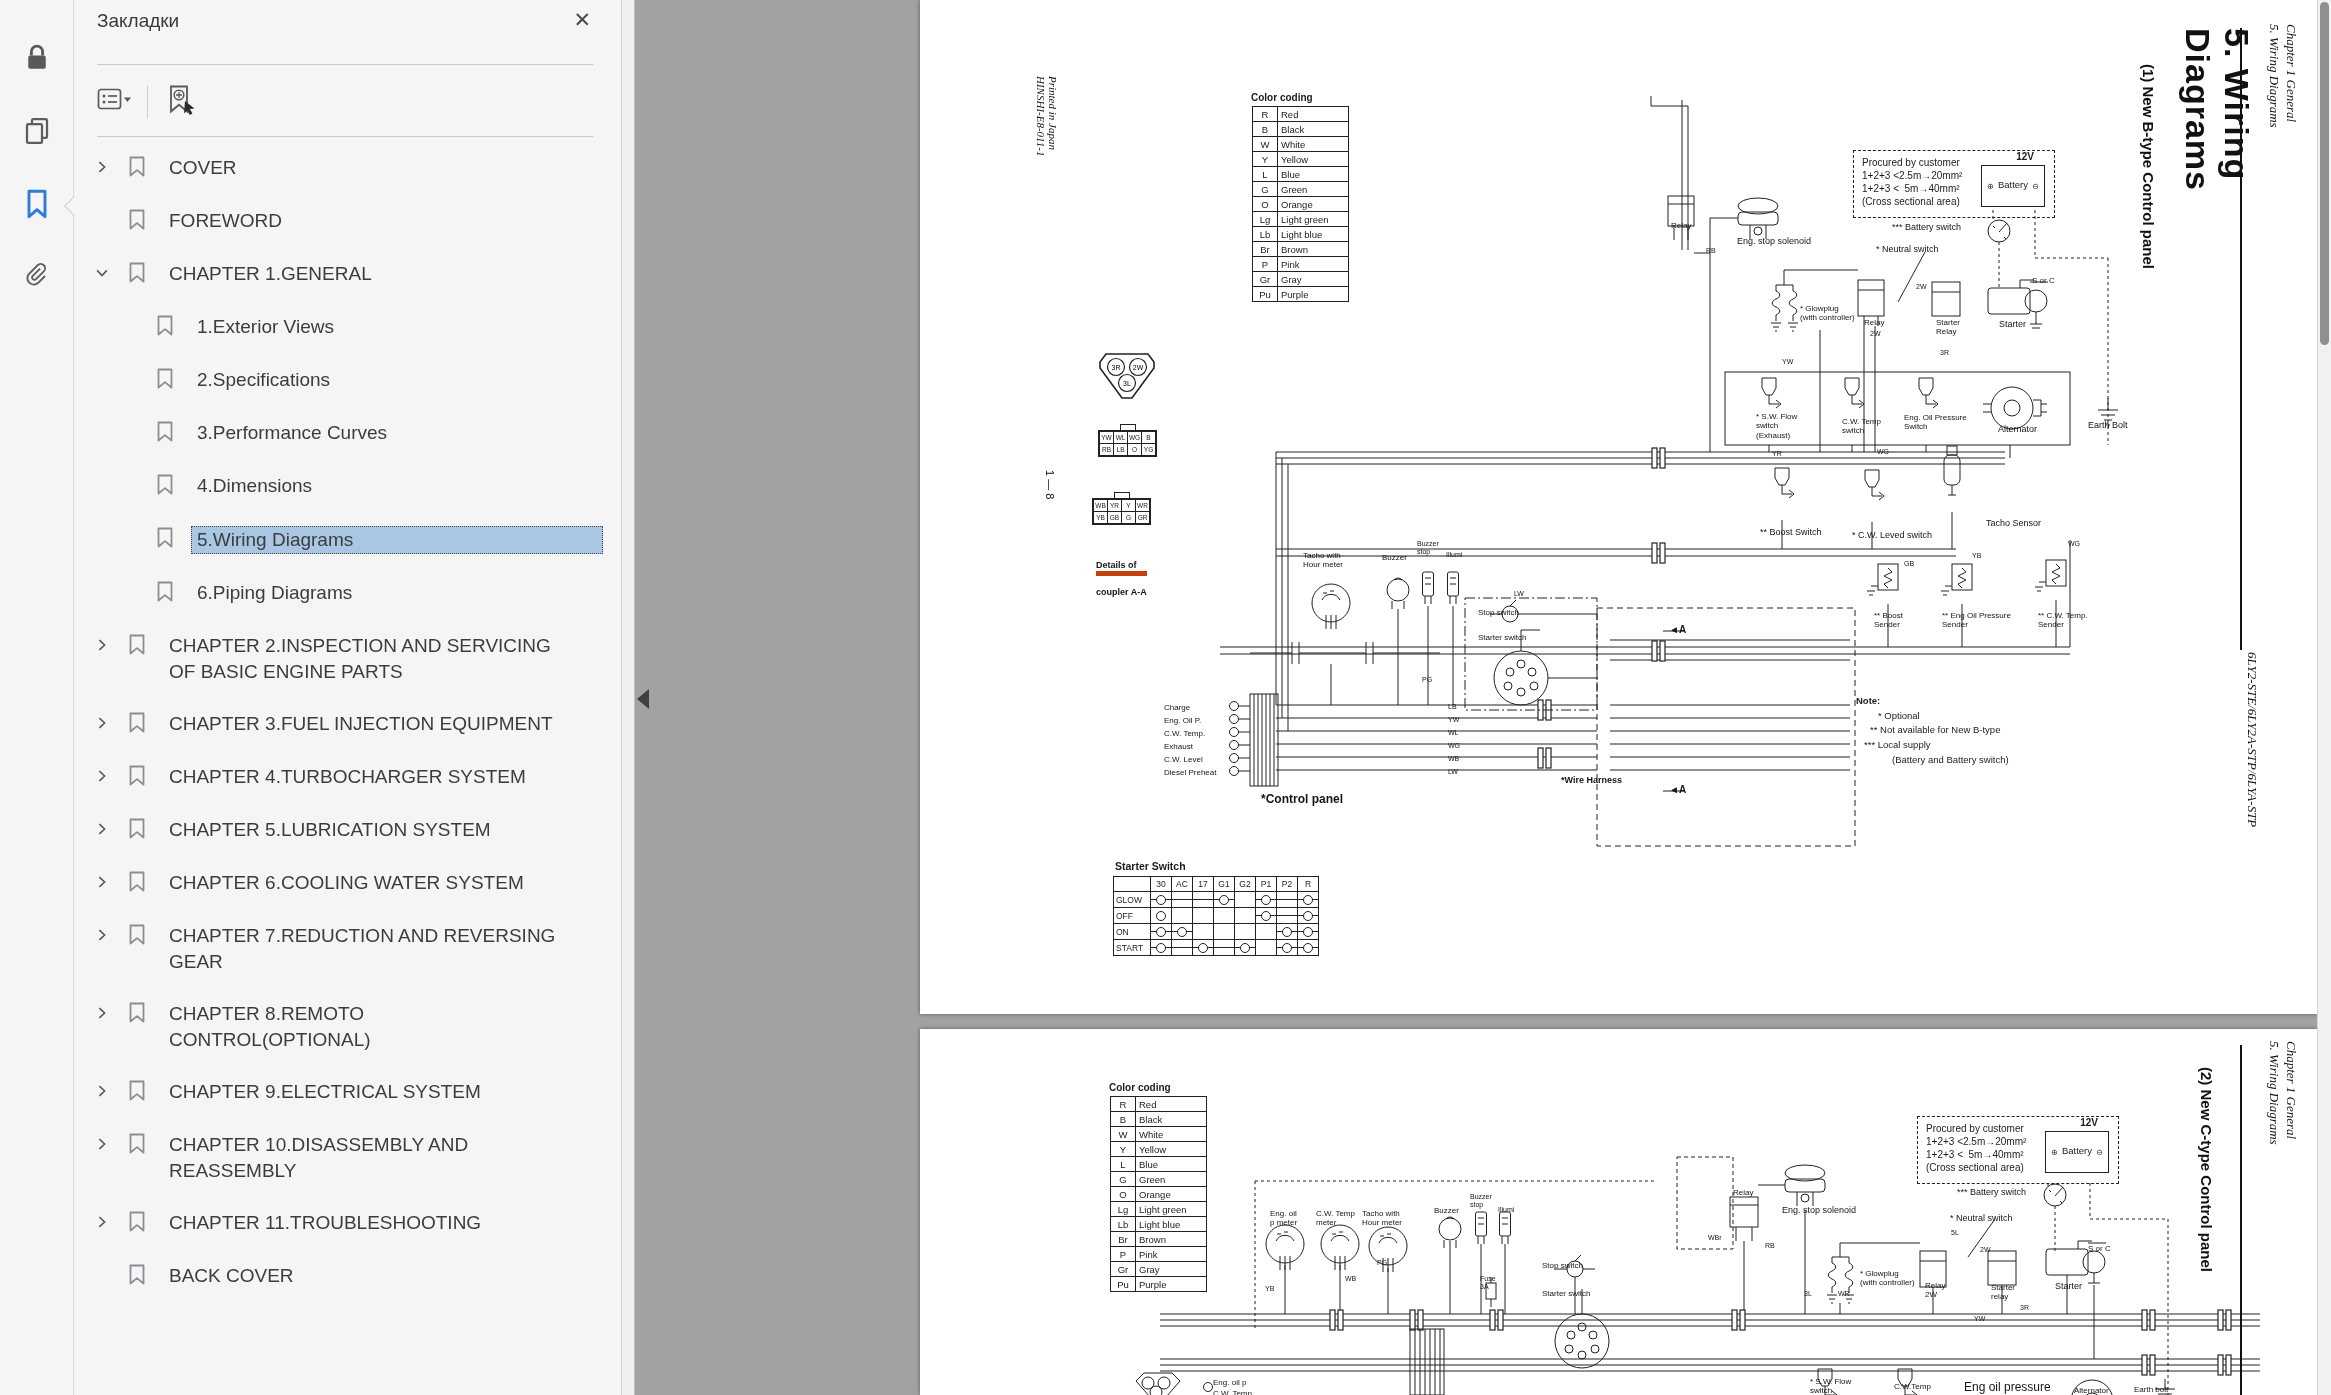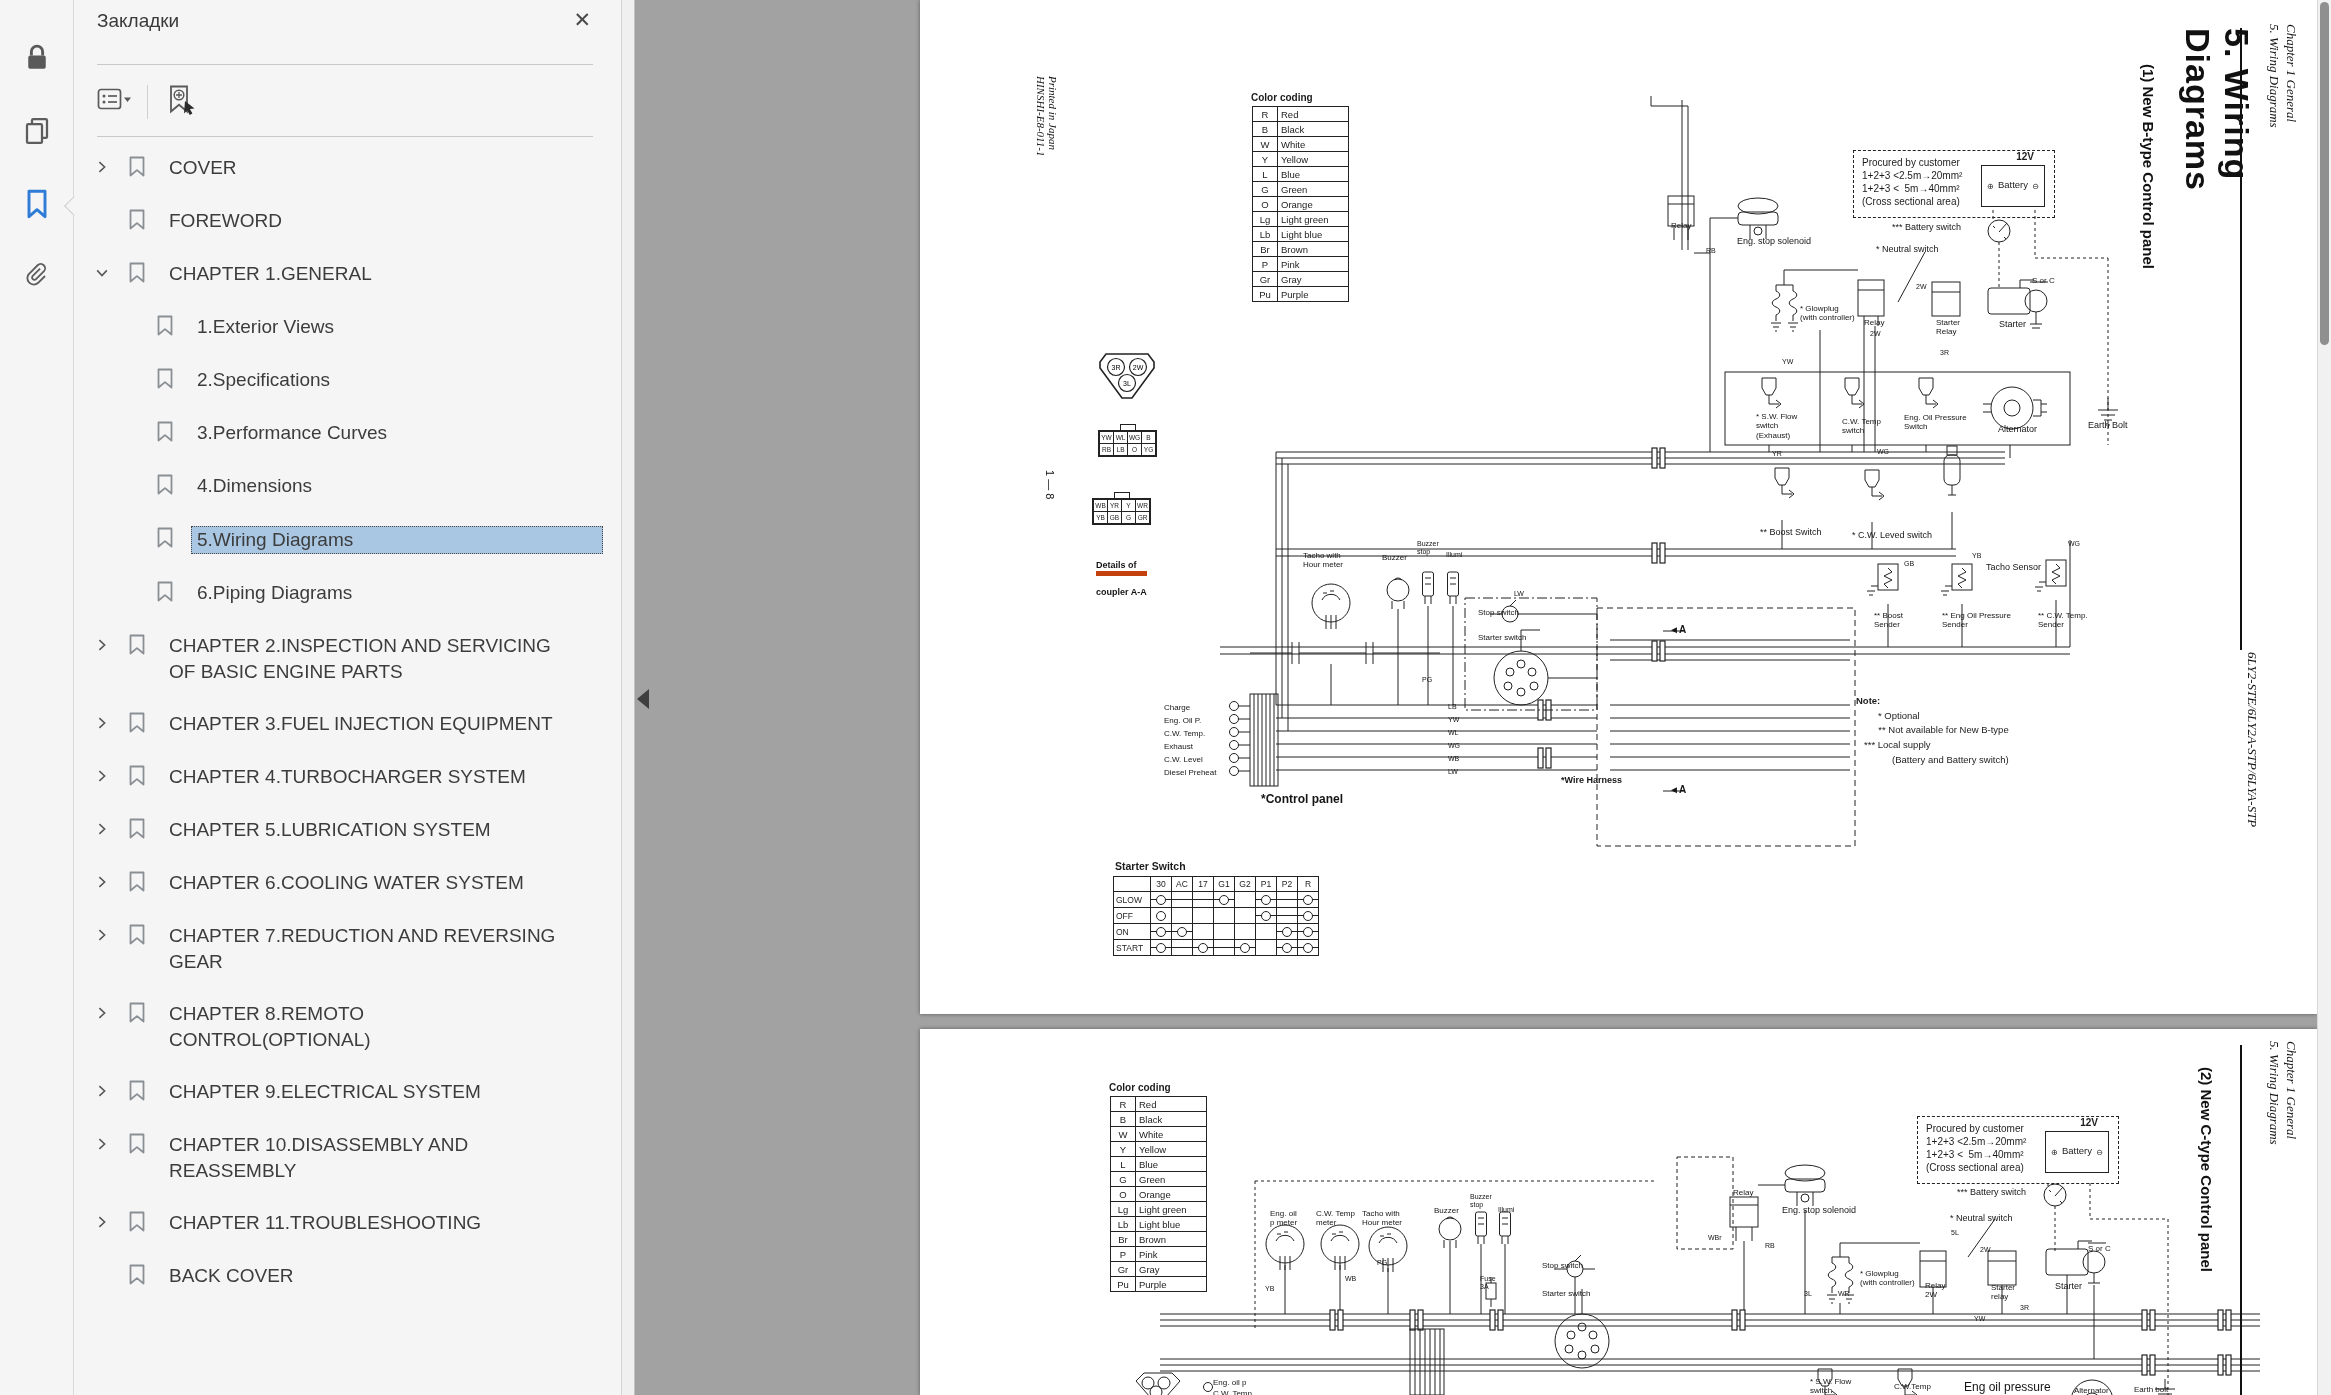--- a/index.html
+++ b/index.html
@@ -590,21 +590,21 @@
       <div class="bt-lines">Procured by customer
 1+2+3 &lt;2.5m→20mm²
 1+2+3 &lt;  5m→40mm²
 (Cross sectional area)</div>
       <div class="bt-v">12V</div>
       <div class="bt-box">Battery<span class="bt-t p">⊕</span><span class="bt-t m">⊖</span></div>
     </div>
   <div class="noteblk" style="left:936px;top:694px;">
       <div style="padding-left: 0px;">Note:</div>
       <div style="padding-left: 22px;">* Optional</div>
-      <div style="padding-left: 14px; text-align: right;">** Not available for New B-type</div>
+      <div style="padding-left: 14px;">** Not available for New B-type</div>
       <div style="padding-left: 8px;">*** Local supply</div>
       <div style="padding-left: 36px;">(Battery and Battery switch)</div>
     </div>
   <div class="sst-title" style="left:195px;top:860px;">Starter Switch</div>
   <table class="sst" style="left:193px;top:876px;">
     <tbody>
         <tr>
           <th class="rowlab"></th>
           <th>30</th>
           <th>AC</th>
@@ -744,21 +744,21 @@
     <div class="dl" style="left: 922px; top: 417px; font-size: 8px;">C.W. Temp
 switch</div>
     <div class="dl" style="left: 984px; top: 413px; font-size: 8px;">Eng. Oil Pressure
 Switch</div>
     <div class="dl" style="left: 1078px; top: 424px;">Alternator</div>
     <div class="dl" style="left: 1168px; top: 420px;">Earth Bolt</div>
     <div class="dl" style="left: 852px; top: 450px; font-size: 7px;">YR</div>
     <div class="dl" style="left: 957px; top: 448px; font-size: 7px;">WG</div>
     <div class="dl" style="left: 840px; top: 527px;">** Boost  Switch</div>
     <div class="dl" style="left: 932px; top: 530px;">* C.W. Leved switch</div>
-    <div class="dl" style="left: 1066px; top: 518px; margin-top: 44px;">Tacho Sensor</div>
+    <div class="dl" style="left: 1066px; top: 518px;">Tacho Sensor</div>
     <div class="dl" style="left: 1148px; top: 540px; font-size: 7px;">WG</div>
     <div class="dl" style="left: 984px; top: 560px; font-size: 7px;">GB</div>
     <div class="dl" style="left: 1052px; top: 552px; font-size: 7px;">YB</div>
     <div class="dl" style="left: 954px; top: 611px; font-size: 8px;">** Boost
 Sender</div>
     <div class="dl" style="left: 1022px; top: 611px; font-size: 8px;">** Eng Oil Pressure
 Sender</div>
     <div class="dl" style="left: 1118px; top: 611px; font-size: 8px;">** C.W. Temp.
 Sender</div>
     <div class="dl" style="left: 383px; top: 551px; font-size: 8px;">Tacho with

